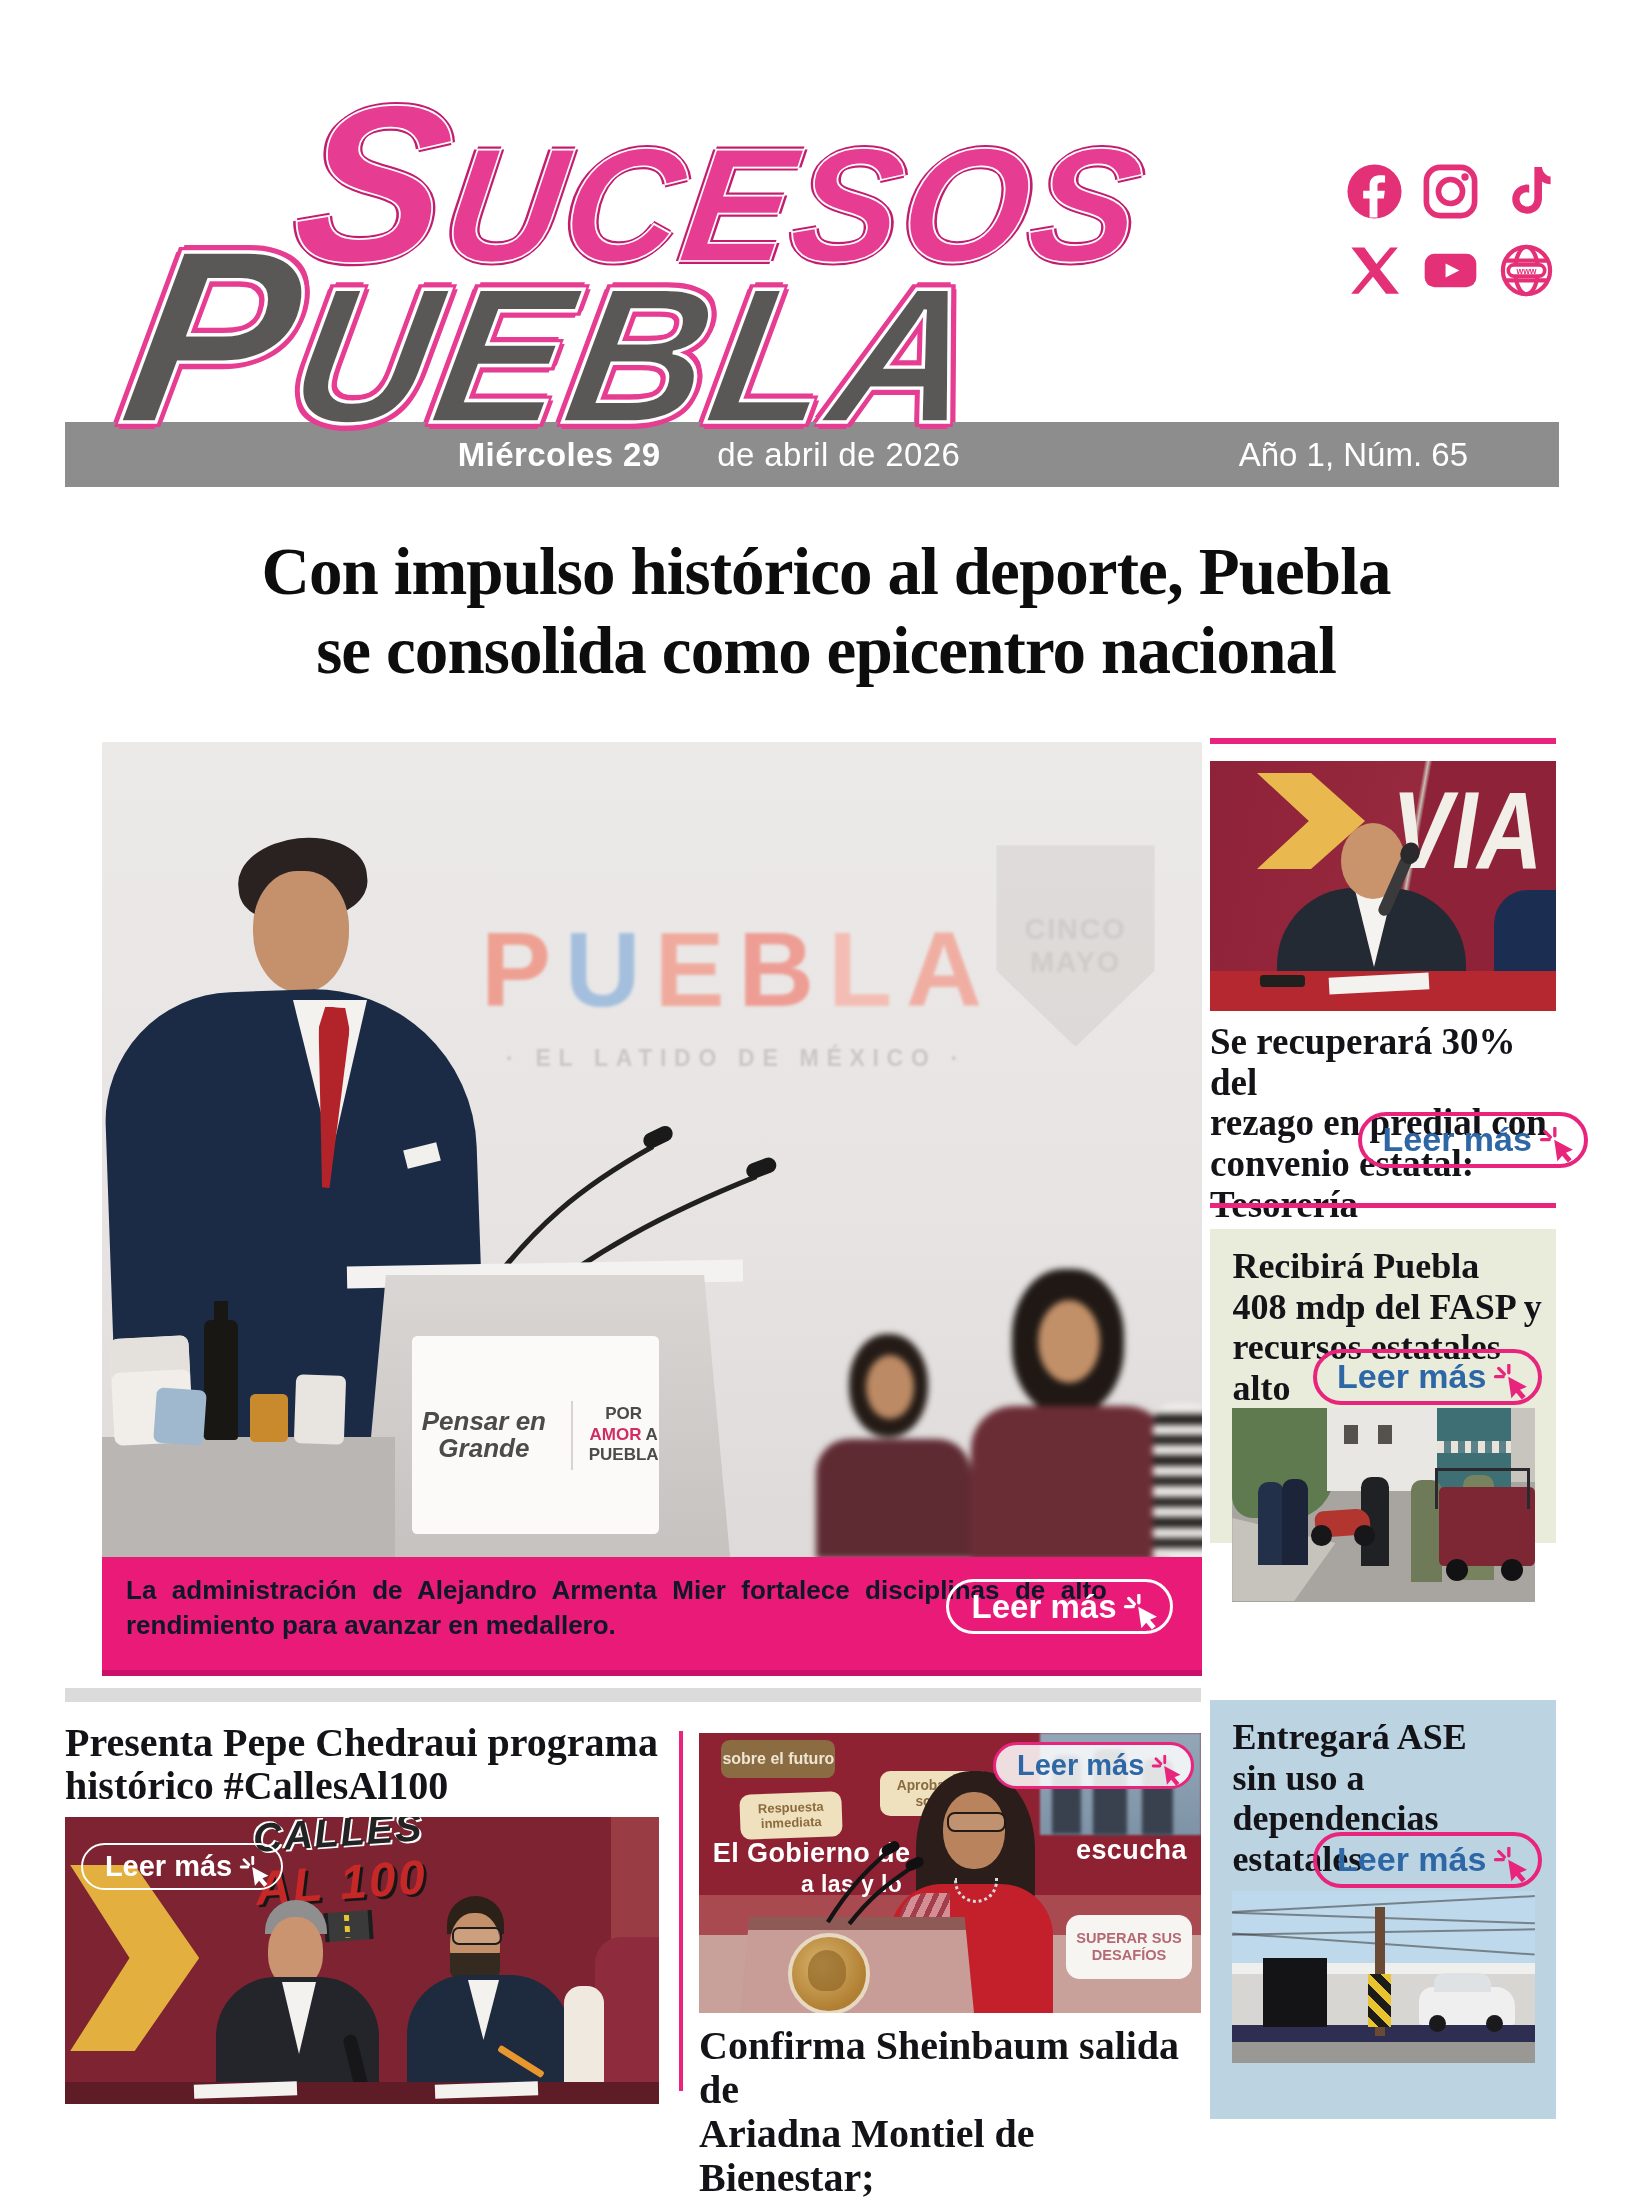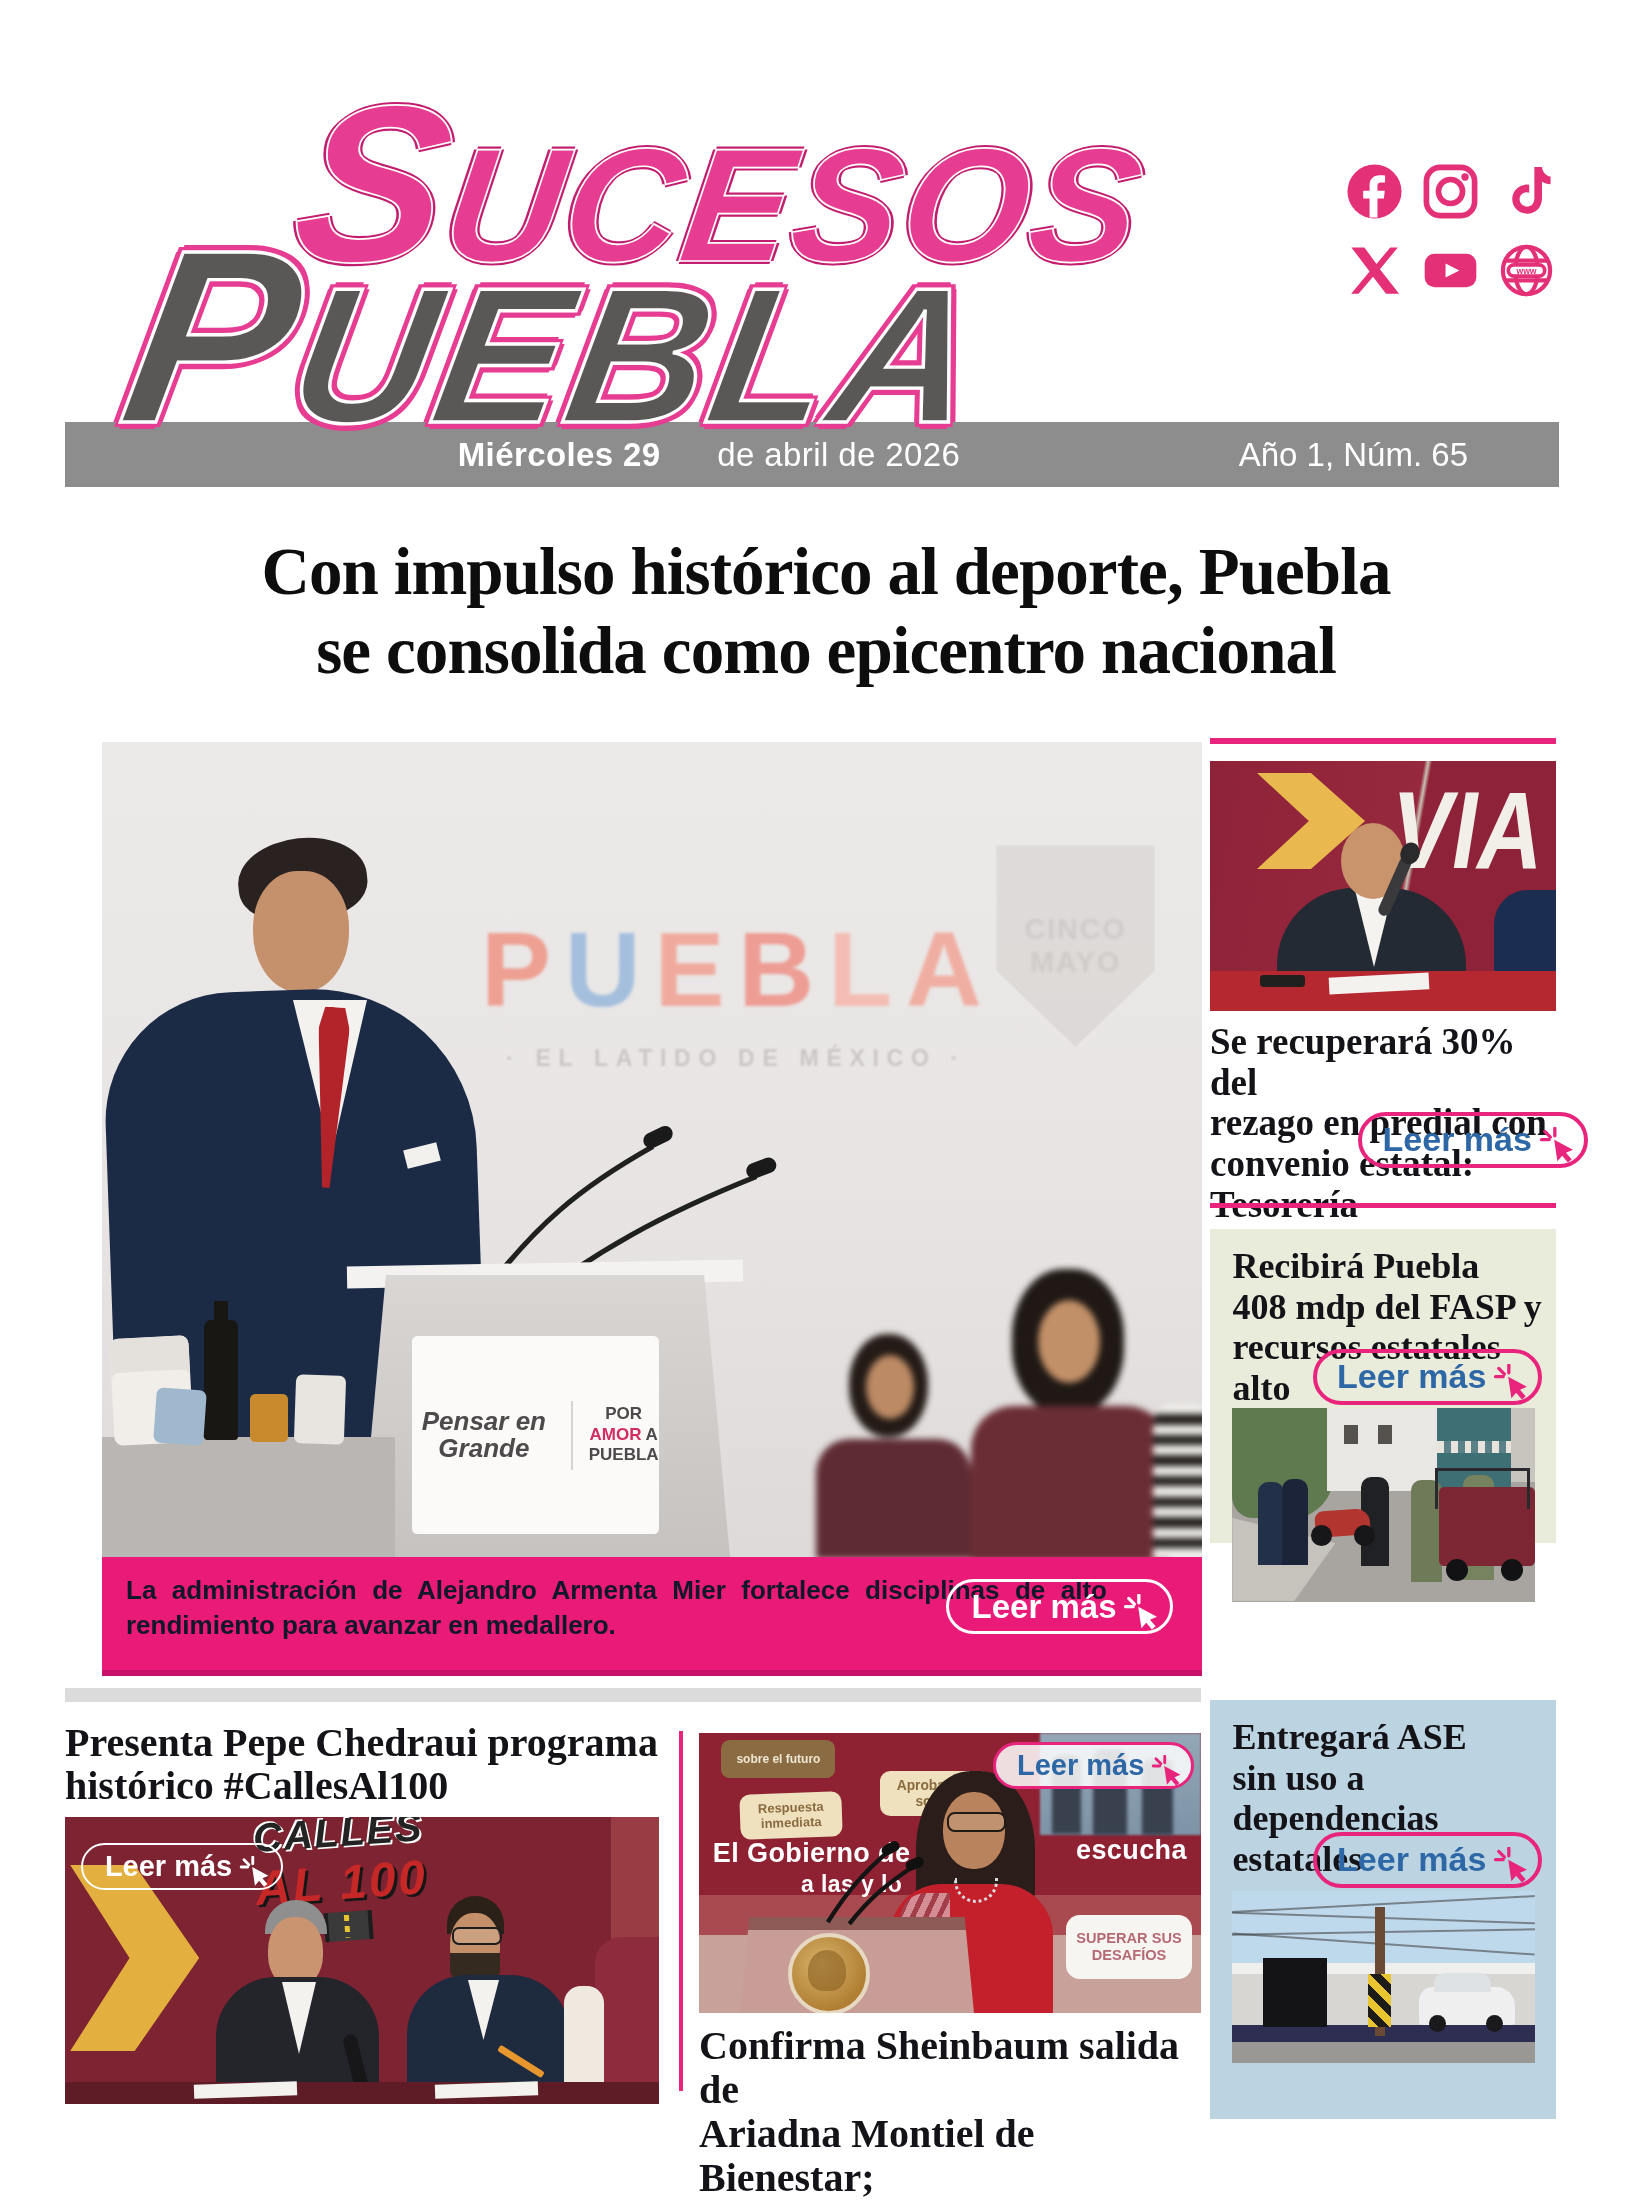--- a/index.html
+++ b/index.html
@@ -463,21 +463,21 @@
     </svg>
   </div>
 </div>
 
 <div class="abs photo bm-photo">
   <div class="bm-students">
     <div class="bm-stud-fig" style="left:12px;top:22.4px;width:29px;height:79px;"></div>
     <div class="bm-stud-fig" style="left:53px;top:15.5px;width:34px;height:86px;"></div>
     <div class="bm-stud-fig" style="left:102px;top:26px;width:31px;height:76px;"></div>
   </div>
-  <div class="bubble-brown" style="left:22.4px;top:6.9px;width:114px;height:38px;font-size:12px;">sobre el futuro</div>
+  <div class="bubble-brown" style="left:22.4px;top:6.9px;width:114px;height:38px;font-size:16px;">sobre el futuro</div>
   <div class="bubble" style="left:41px;top:60px;width:102px;height:45px;font-size:13px;transform:rotate(-2deg);">Respuesta inmediata</div>
   <div class="bubble" style="left:181px;top:38px;width:110px;height:45px;font-size:13.8px;">Aprobación social</div>
   <div class="bm-banner" style="left:13.8px;top:105px;">El Gobierno de M</div>
   <div class="bm-banner" style="left:377px;top:102px;">escucha</div>
   <div class="bm-banner" style="left:102px;top:138px;font-size:23px;">a las y lo</div>
   <div class="bm-hair"></div>
   <div class="bm-face"></div>
   <div class="bm-glasses"></div>
   <div class="bm-blouse"></div>
   <div class="bm-vest"></div>

